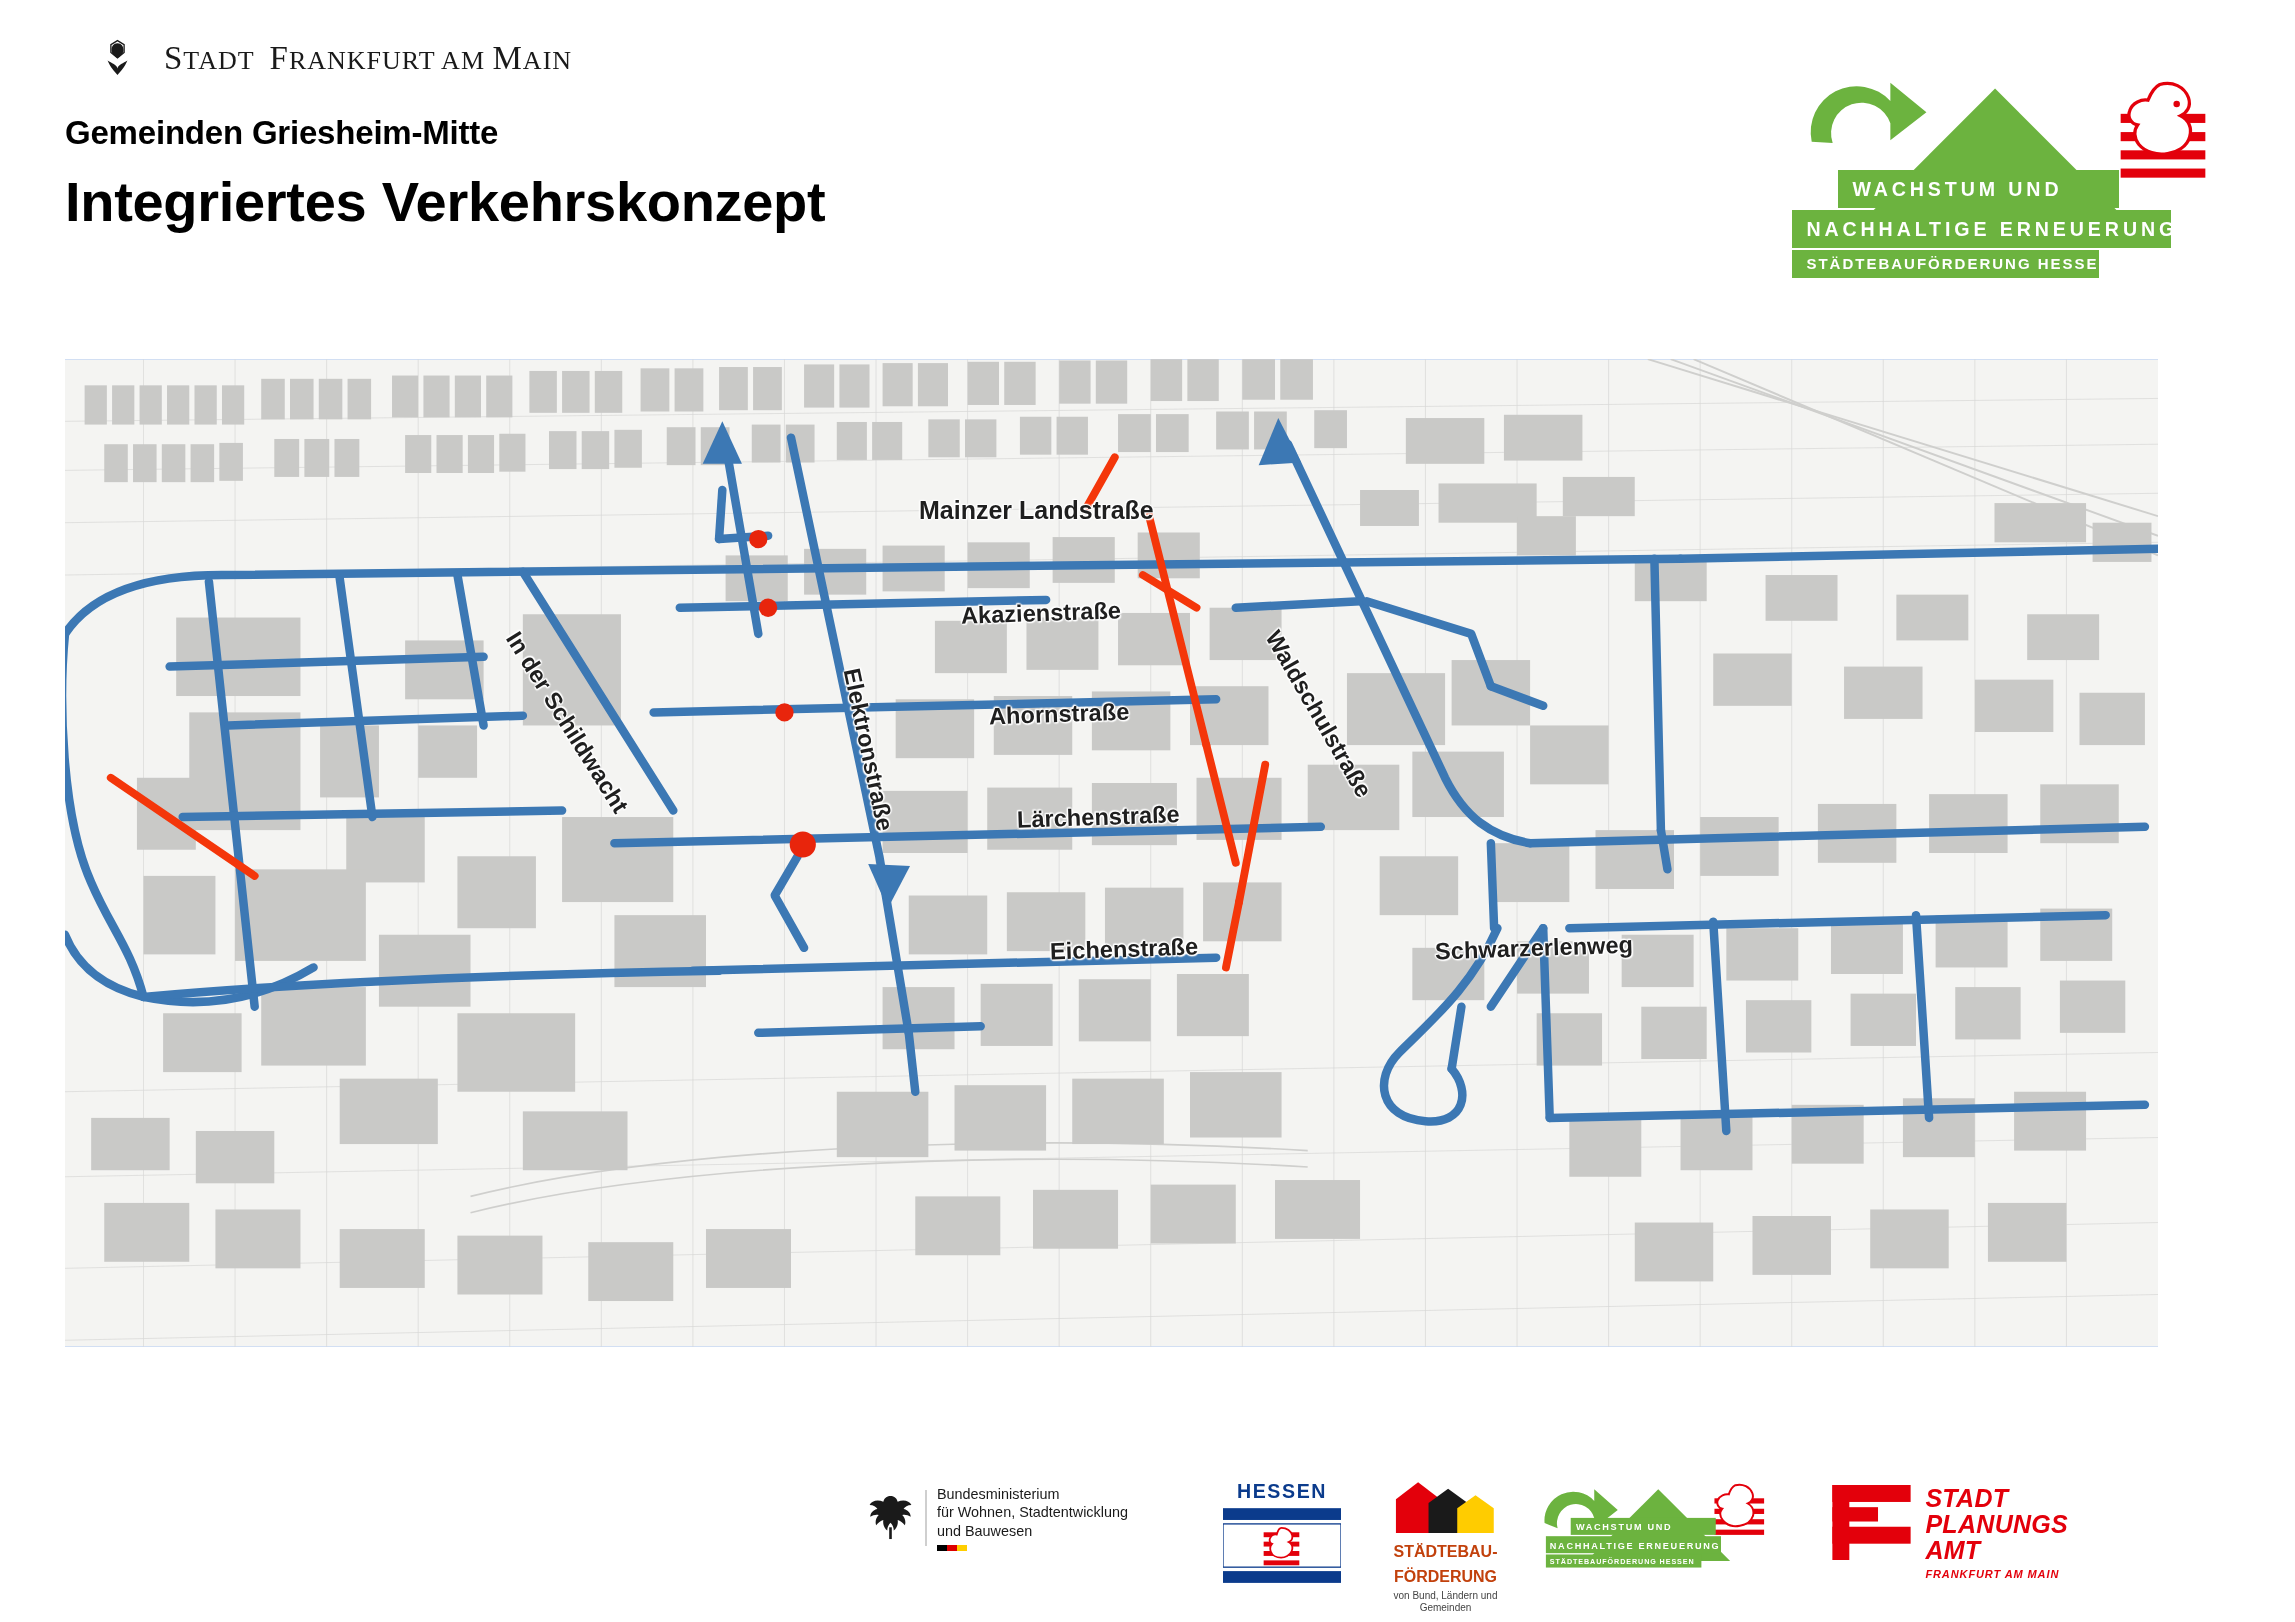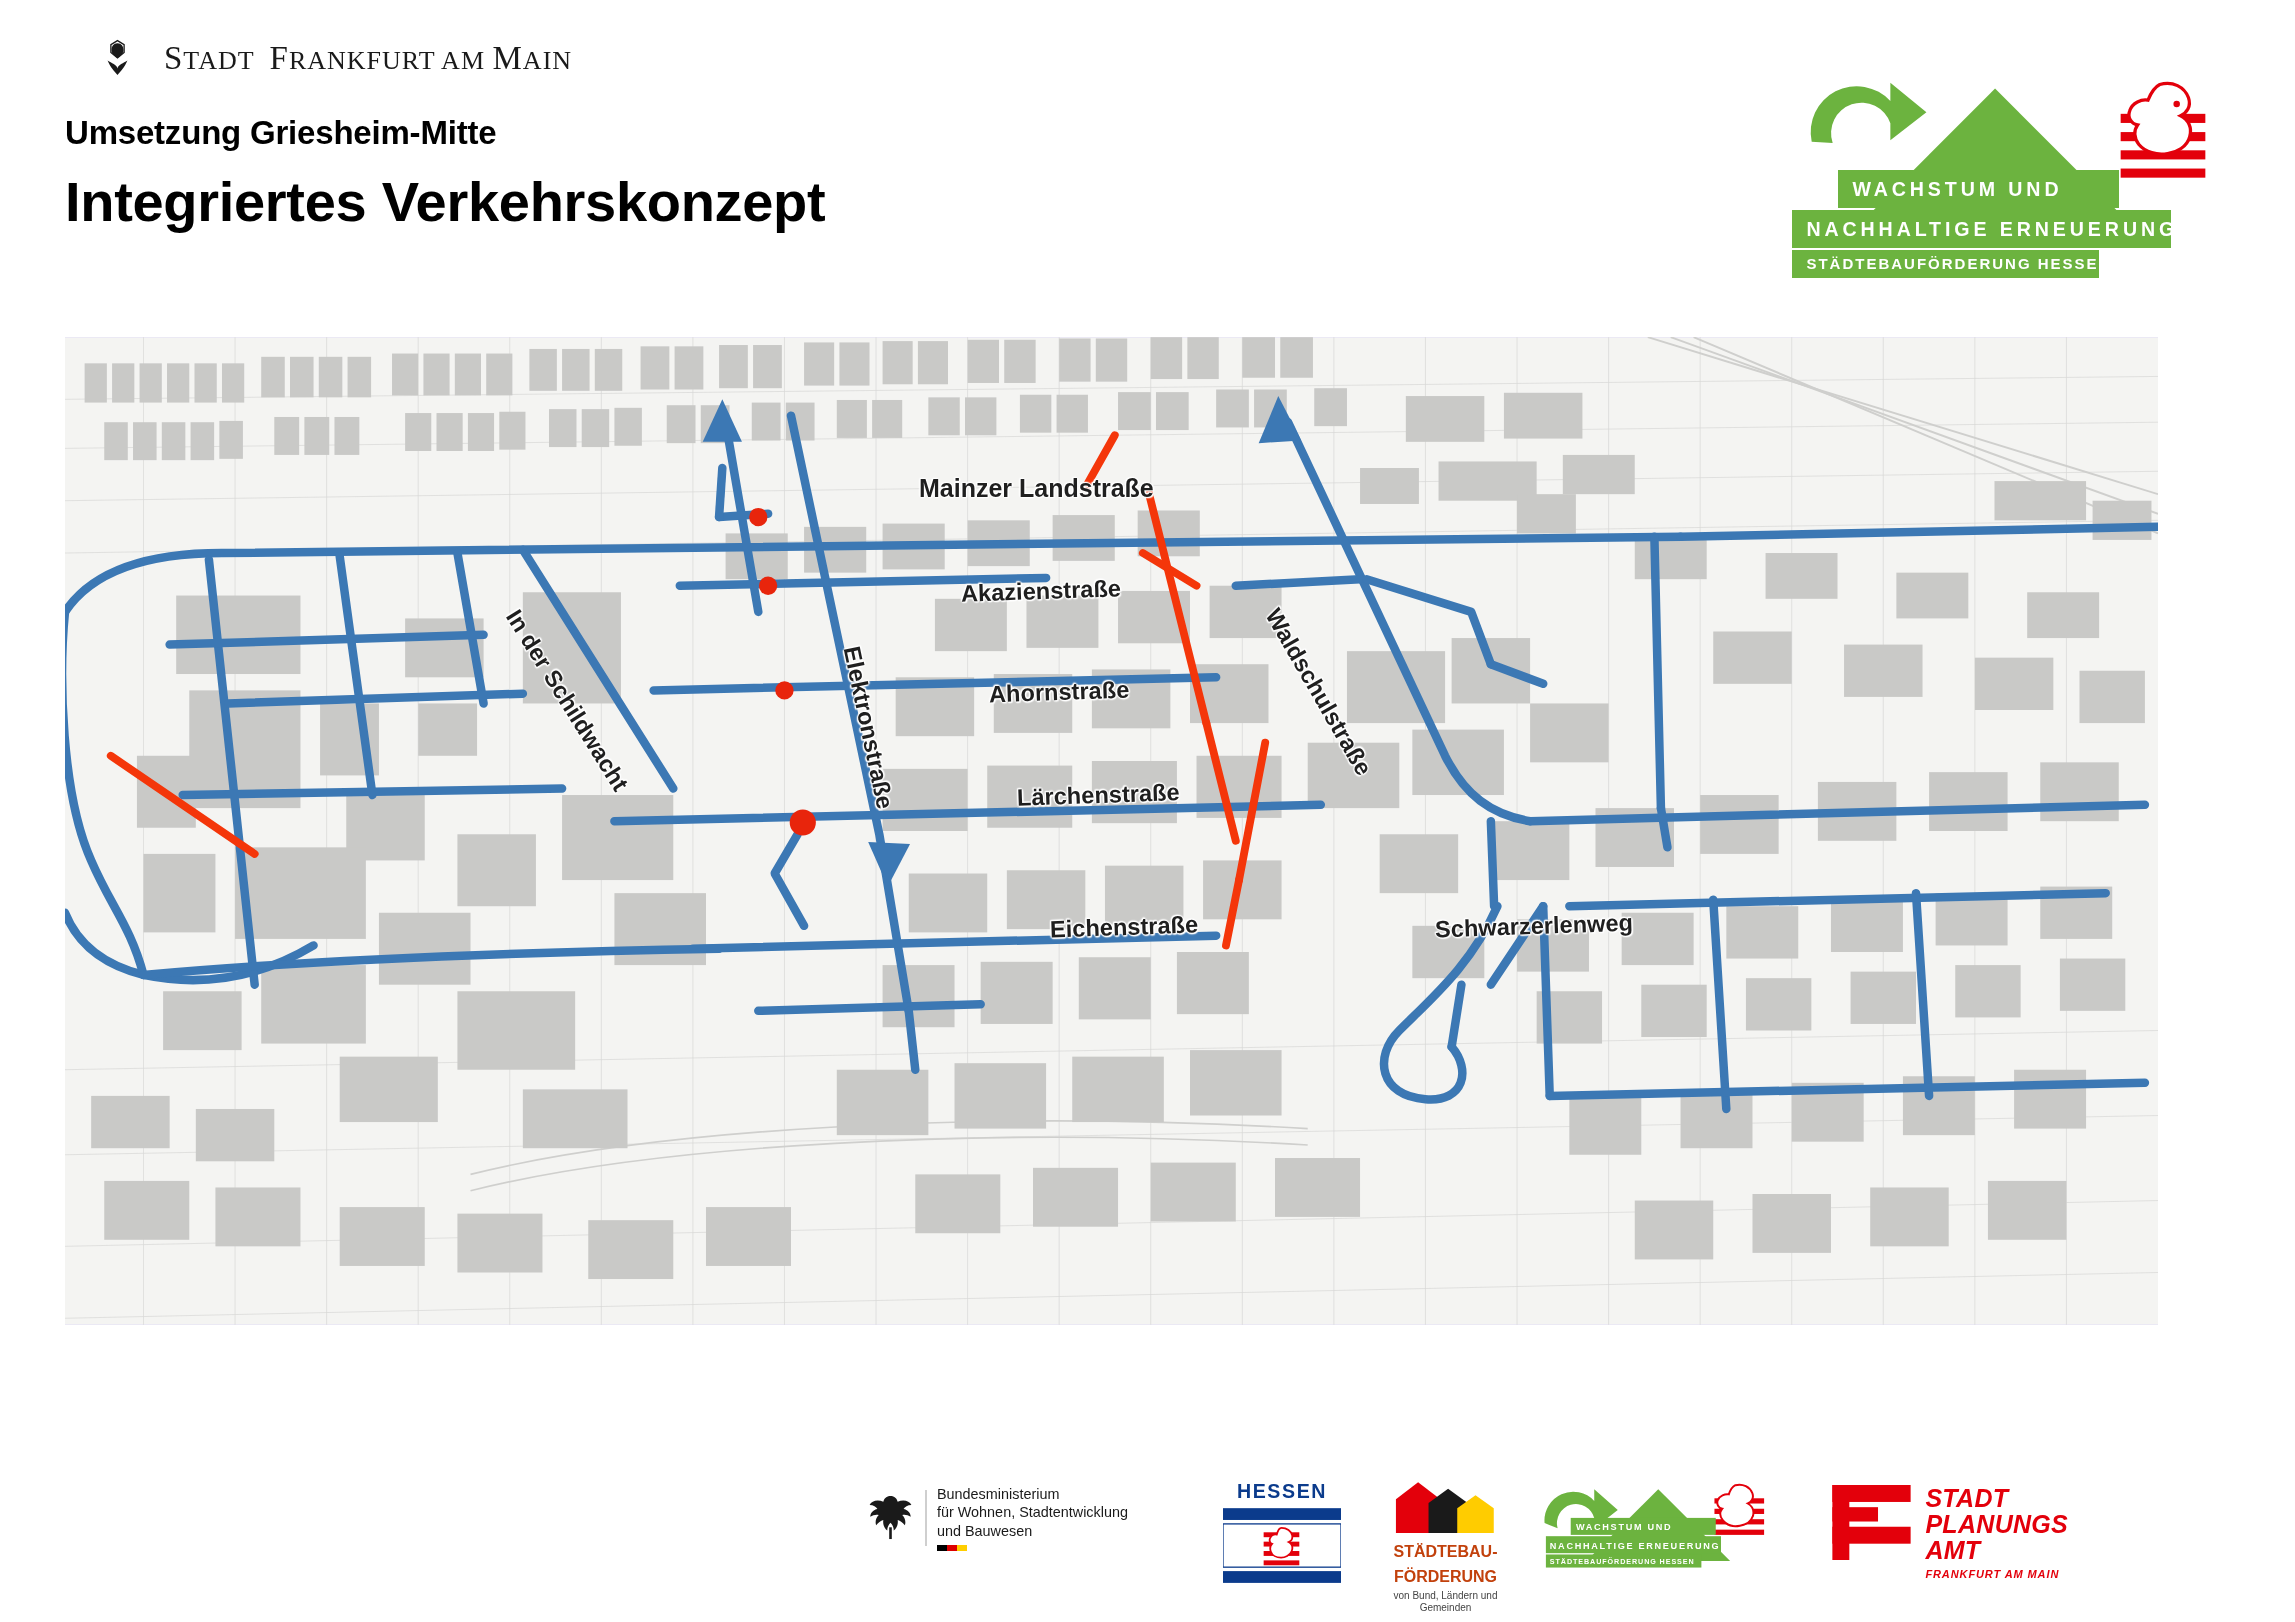--- a/index.html
+++ b/index.html
@@ -108,24 +108,24 @@
     right: 11.8px;
     top: 22px;
     width: 98px;
     height: 114px;
   }
 
   
   .map-frame {
     position: absolute;
     left: 65px;
-    top: 337px;
+    top: 359px;
     width: 2093px;
     height: 988px;
-    background: #c4b5fd;
+    background: #3b82f6;
     overflow: hidden;
   }
   .map-frame svg { display: block; }
 
   .street-label {
     position: absolute;
     font-weight: bold;
     color: #1f1f1f;
     white-space: nowrap;
     text-shadow:
@@ -168,21 +168,21 @@
       <path d="M31 8 c-6 0 -9 5 -9 10 c0 6 5 9 9 12 c4 -3 9 -6 9 -12 c0 -5 -3 -10 -9 -10 z" fill="#1a1a1a"></path>
       <path d="M16 34 c6 4 14 6 15 12 c1 -6 9 -8 15 -12 c-4 10 -10 16 -15 22 c-5 -6 -11 -12 -15 -22 z" fill="#1a1a1a"></path>
     </svg>
   </div>
   <div class="wordmark">
     <span class="cap">S</span>TADT&nbsp;&nbsp;<span class="cap">F</span>RANKFURT AM <span class="cap">M</span>AIN
   </div>
 </div>
 
 <div class="titles">
-  <div class="title-small">Umsetzung Griesheim-Mitte</div>
+  <div class="title-small">Gemeinden Griesheim-Mitte</div>
   <div class="title-large">Integriertes Verkehrskonzept</div>
 </div>
 
 <div class="program-logo">
   <div class="pl-arrow-circle">
     <svg viewBox="0 0 215 180" width="141" height="118" aria-hidden="true">
       <path d="M30 120 A70 70 0 0 1 150 58 L150 30 L205 75 L150 118 L150 92 A42 42 0 0 0 62 122 Z" fill="#6cb33f"></path>
     </svg>
   </div>
   <div class="pl-green-block">

